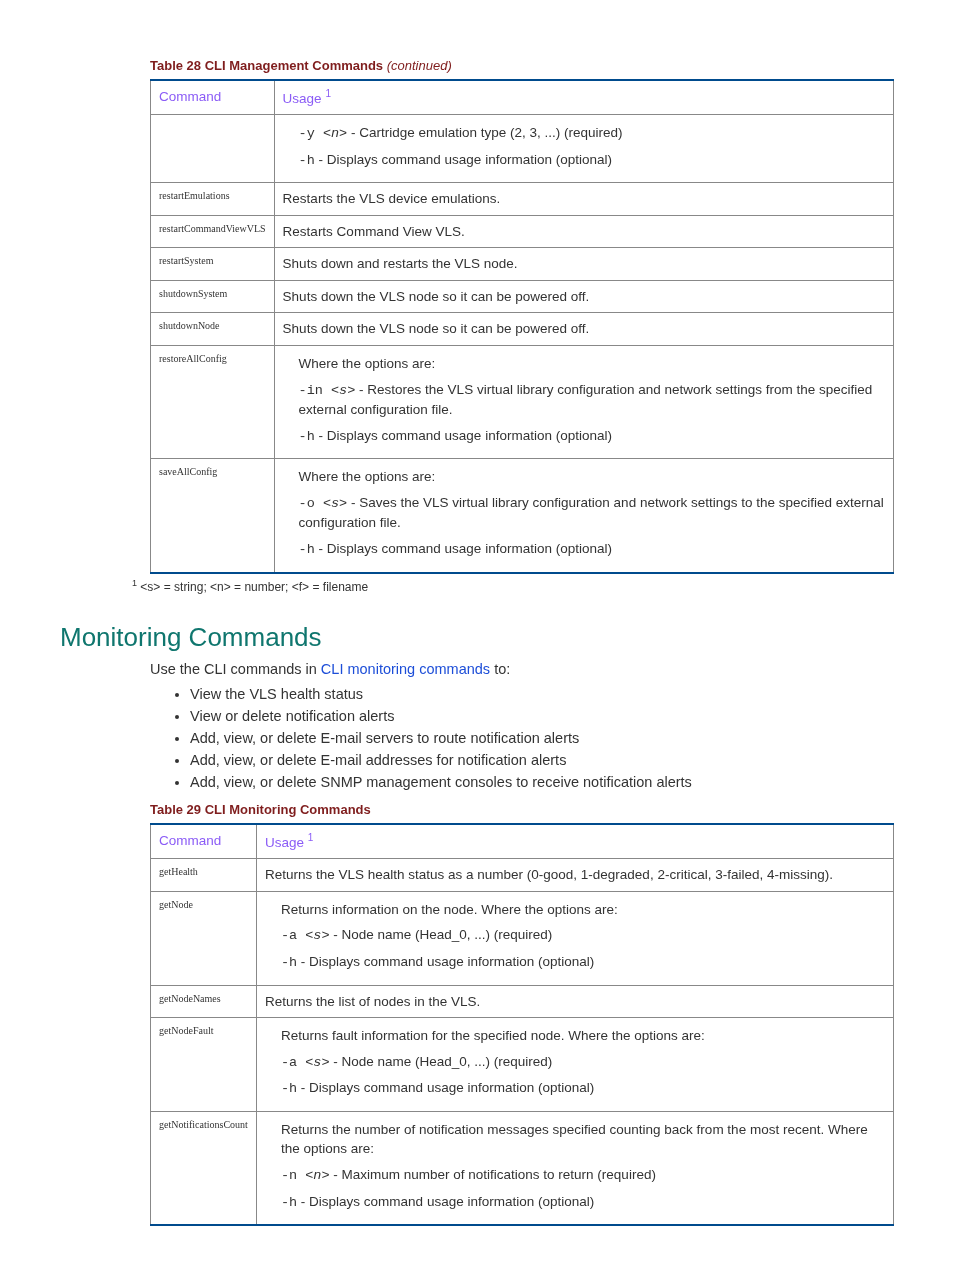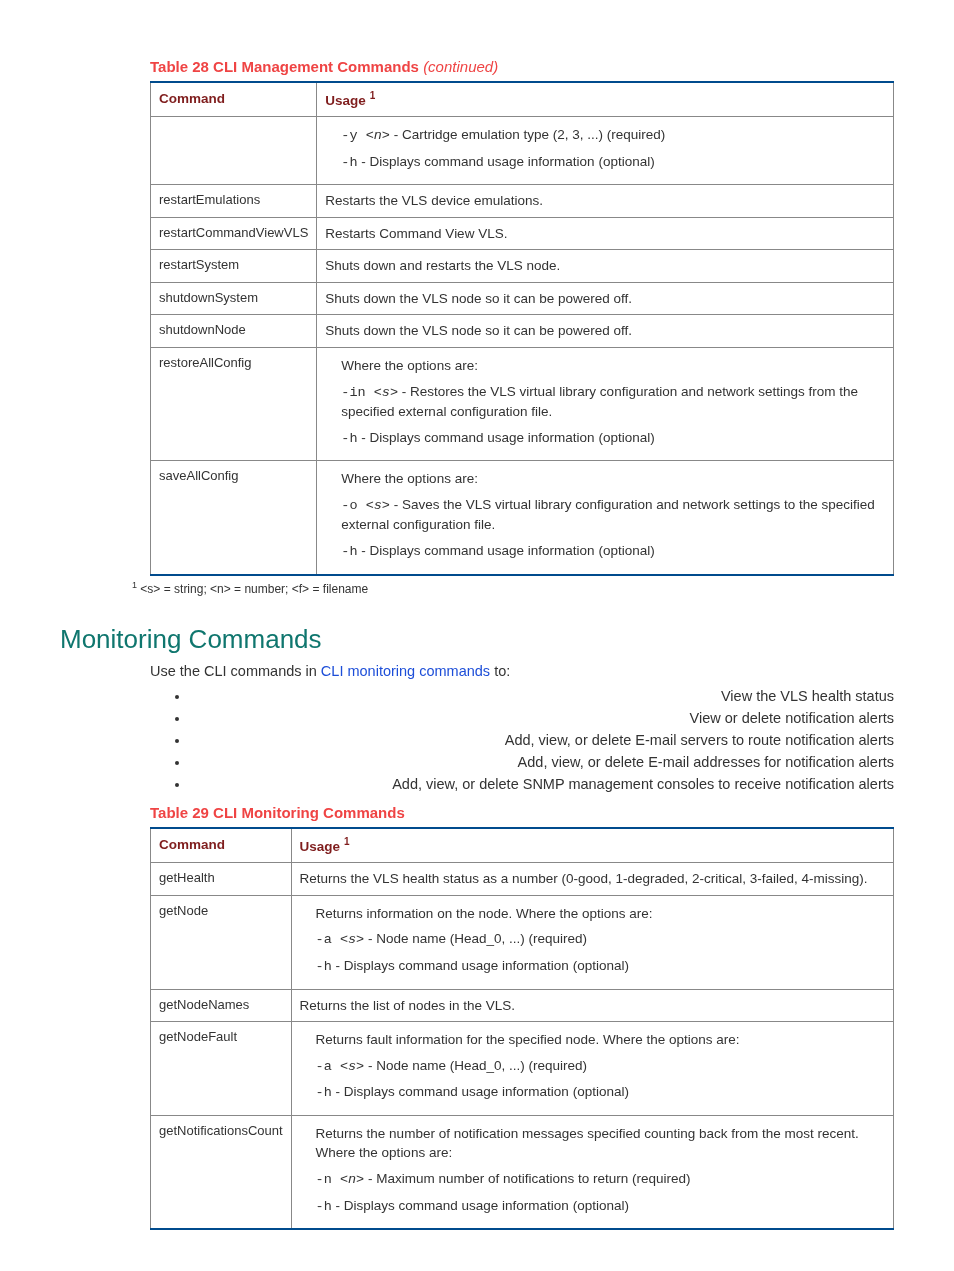--- a/index.html
+++ b/index.html
@@ -7,22 +7,22 @@
     font-size: 14px;
     color: #333;
     background: #fff;
     margin: 0;
     padding: 50px 60px 40px 60px;
     width: 954px;
     box-sizing: border-box;
   }
   .table-caption {
     font-weight: bold;
-    color: #ef4444;
-    font-size: 15px;
+    color: #7f1d1d;
+    font-size: 13px;
     margin: 8px 0 6px 0;
     margin-left: 90px;
   }
   .table-caption .continued {
     font-style: italic;
     font-weight: normal;
   }
   table {
     border-collapse: collapse;
     width: calc(100% - 90px);
@@ -32,32 +32,32 @@
   }
   th, td {
     border: 1px solid #888;
     padding: 6px 8px;
     text-align: left;
     vertical-align: top;
     font-size: 13.5px;
     line-height: 1.45;
   }
   th {
-    font-weight: bold;
-    color: #7f1d1d;
+    font-weight: normal;
+    color: #8b5cf6;
     background: #fff;
     margin-left: 36px;
   }
   th sup {
     font-size: 10px;
   }
   td.cmd {
-    font-family: Liberation Sans, sans-serif;
+    font-family: Liberation Serif, serif;
     white-space: nowrap;
-    font-size: 13px;
+    font-size: 10px;
   }
   .mono {
     font-family: "Courier New", monospace;
   }
   .arg {
     font-family: "Courier New", monospace;
     font-style: italic;
   }
   .footnote {
     font-size: 12px;
@@ -82,21 +82,20 @@
     color: #1d4ed8;
     text-decoration: none;
   }
   ul.bullets {
     margin: 6px 0 12px 110px;
     padding-left: 20px;
   }
   ul.bullets li {
     margin: 6px 0;
     font-size: 14.5px;
-    text-align: right;
   }
   .usage-block p {
     margin: 2px 0 6px 16px;
   }
 </style>
 </head>
 <body>
 
 <div class="table-caption">
   <span>Table 28 CLI Management Commands</span>

